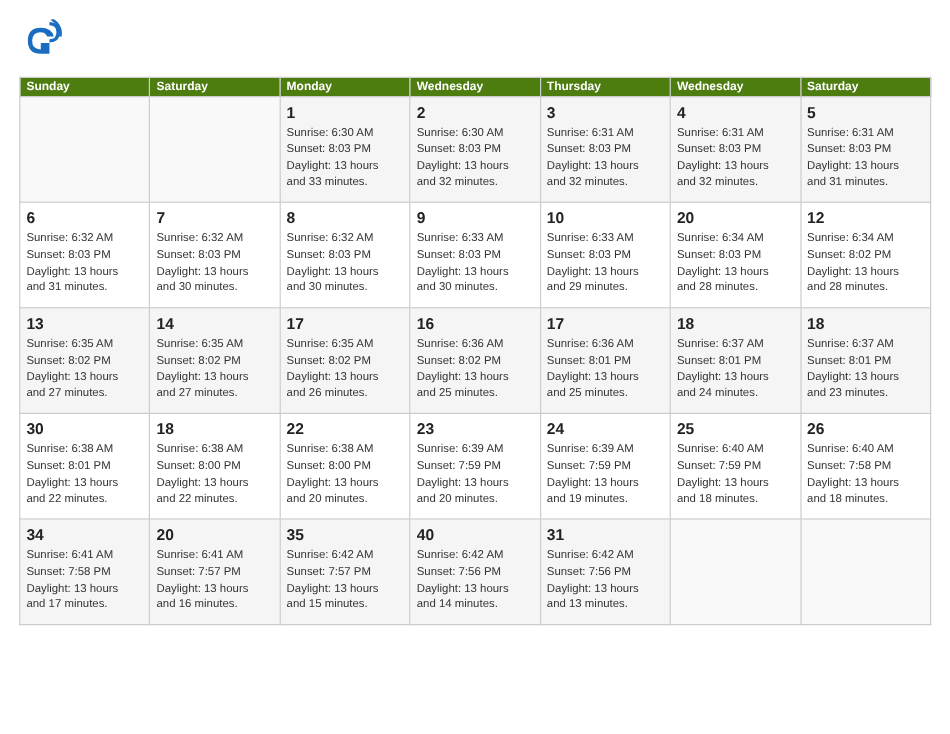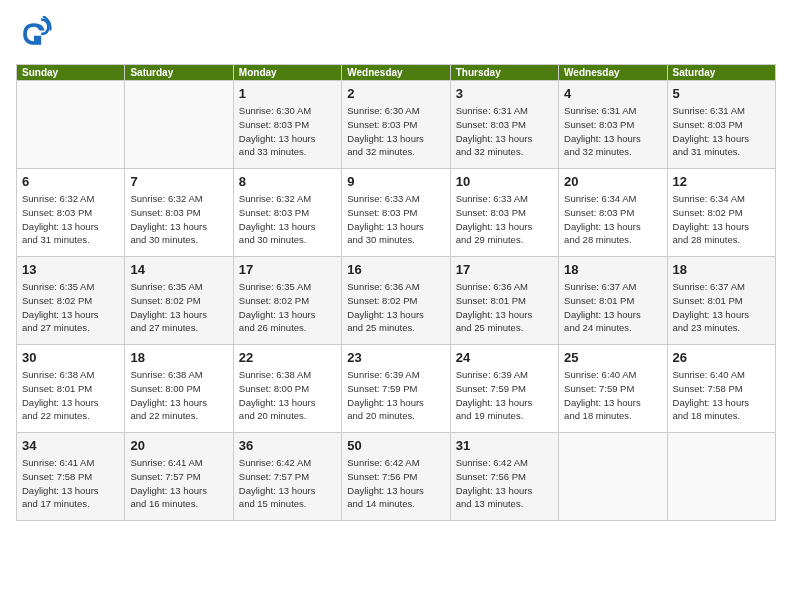--- a/index.html
+++ b/index.html
@@ -320,28 +320,28 @@
 and 17 minutes.</div>
         </td>
         <td>
           <span class="day-num">20</span>
           <div class="day-info" style="white-space: pre-line;">Sunrise: 6:41 AM
 Sunset: 7:57 PM
 Daylight: 13 hours
 and 16 minutes.</div>
         </td>
         <td>
-          <span class="day-num">36</span>
+          <span class="day-num">35</span>
           <div class="day-info" style="white-space: pre-line;">Sunrise: 6:42 AM
 Sunset: 7:57 PM
 Daylight: 13 hours
 and 15 minutes.</div>
         </td>
         <td>
-          <span class="day-num">50</span>
+          <span class="day-num">40</span>
           <div class="day-info" style="white-space: pre-line;">Sunrise: 6:42 AM
 Sunset: 7:56 PM
 Daylight: 13 hours
 and 14 minutes.</div>
         </td>
         <td>
           <span class="day-num">31</span>
           <div class="day-info" style="white-space: pre-line;">Sunrise: 6:42 AM
 Sunset: 7:56 PM
 Daylight: 13 hours

